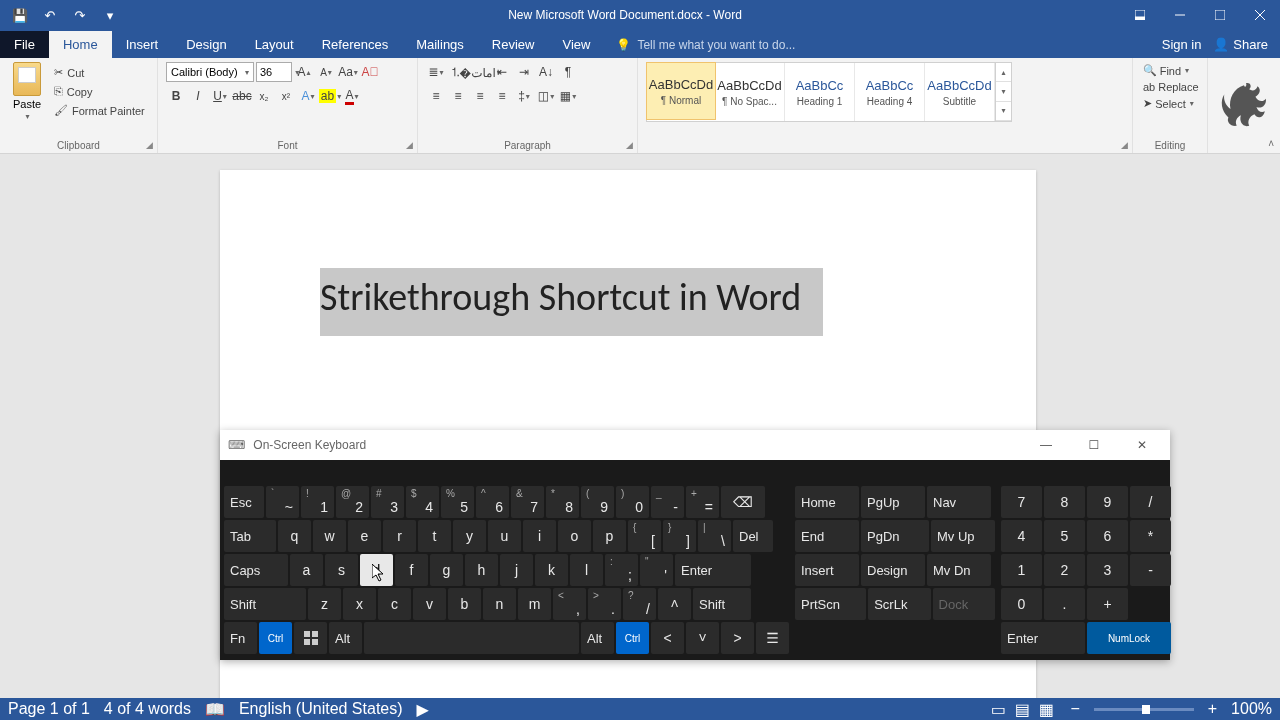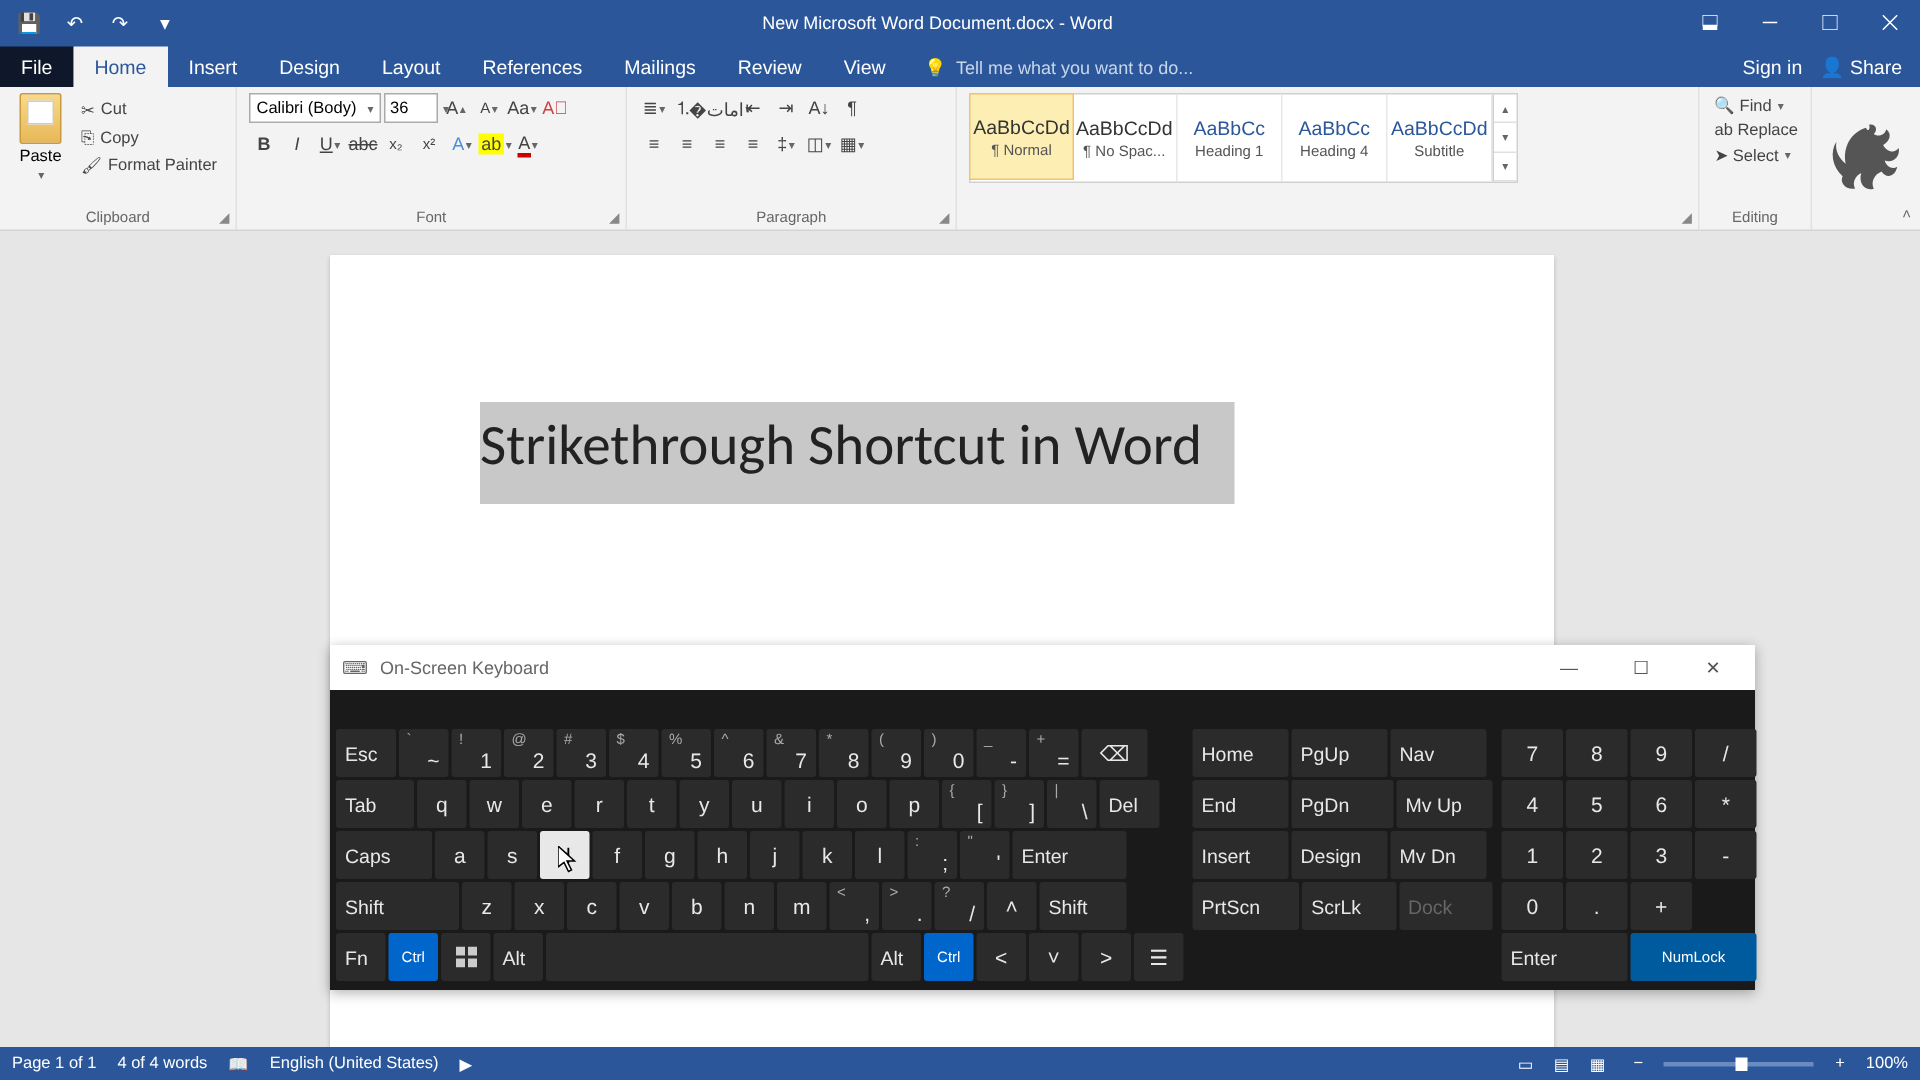--- a/index.html
+++ b/index.html
@@ -89,21 +89,21 @@
 .key.highlight { background: #e8e8e8; color: #000; }
 .key.blue { background: #0066cc; color: #fff; }
 .key.blue-num { background: #005a9e; color: #fff; }
 .key.dim { color: #666; }
 .osk-nav { width: 200px; }
 .osk-nav .key { font-size: 13px; }
 .osk-numpad { width: 172px; }
 .cursor-overlay { position: absolute; pointer-events: none; font-size: 16px; color: #000; }
 
 
-.statusbar { position: absolute; bottom: 0; left: 0; right: 0; height: 22px; background: #2b579a; color: #fff; display: flex; align-items: center; font-size: 11px; padding: 0 8px; gap: 14px; }
+.statusbar { position: absolute; bottom: 0; left: 0; right: 0; height: 22px; background: #2b579a; color: #fff; display: flex; align-items: center; font-size: 16px; padding: 0 8px; gap: 14px; }
 .statusbar .spacer { flex: 1; }
 .view-btns { display: flex; gap: 4px; }
 .v-btn { width: 20px; height: 16px; display: flex; align-items: center; justify-content: center; }
 .zoom-slider { width: 100px; height: 3px; background: #6a8bc0; position: relative; }
 .zoom-thumb { position: absolute; left: 48px; top: -3px; width: 8px; height: 9px; background: #fff; }
 </style>
 </head>
 <body>
 
 <div class="titlebar">

